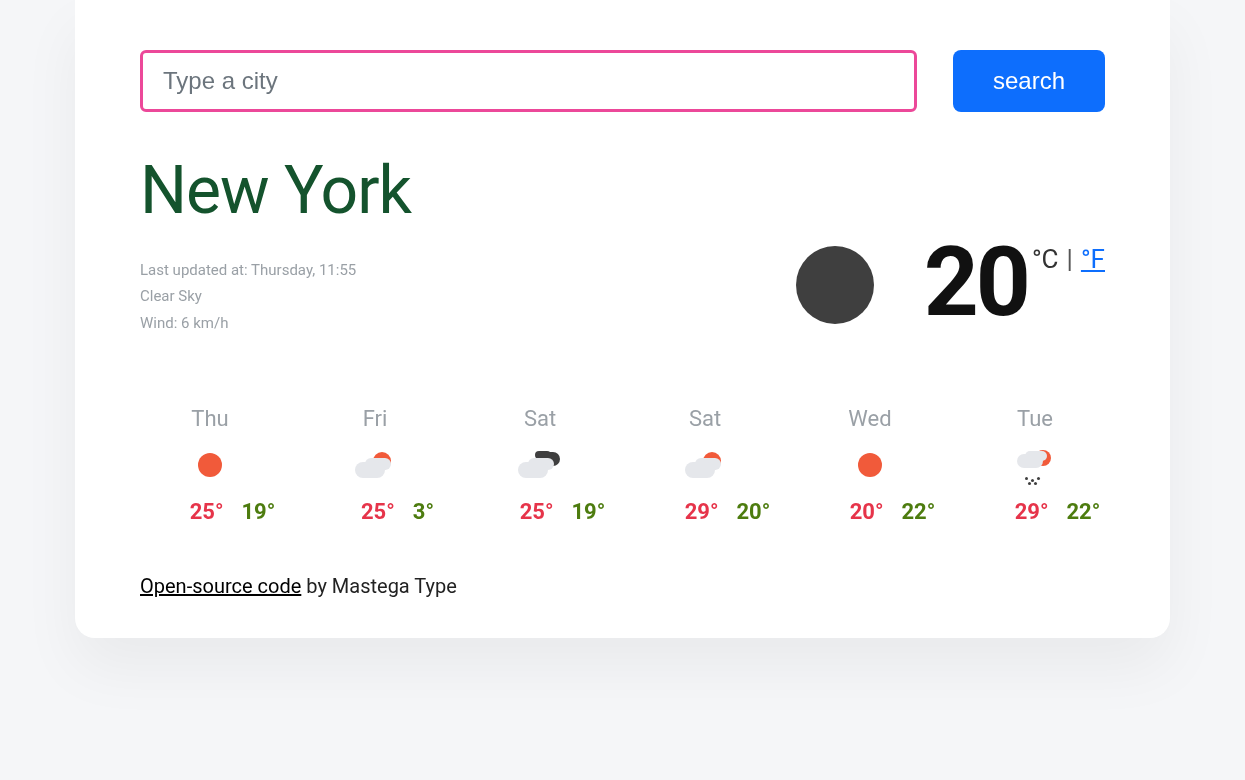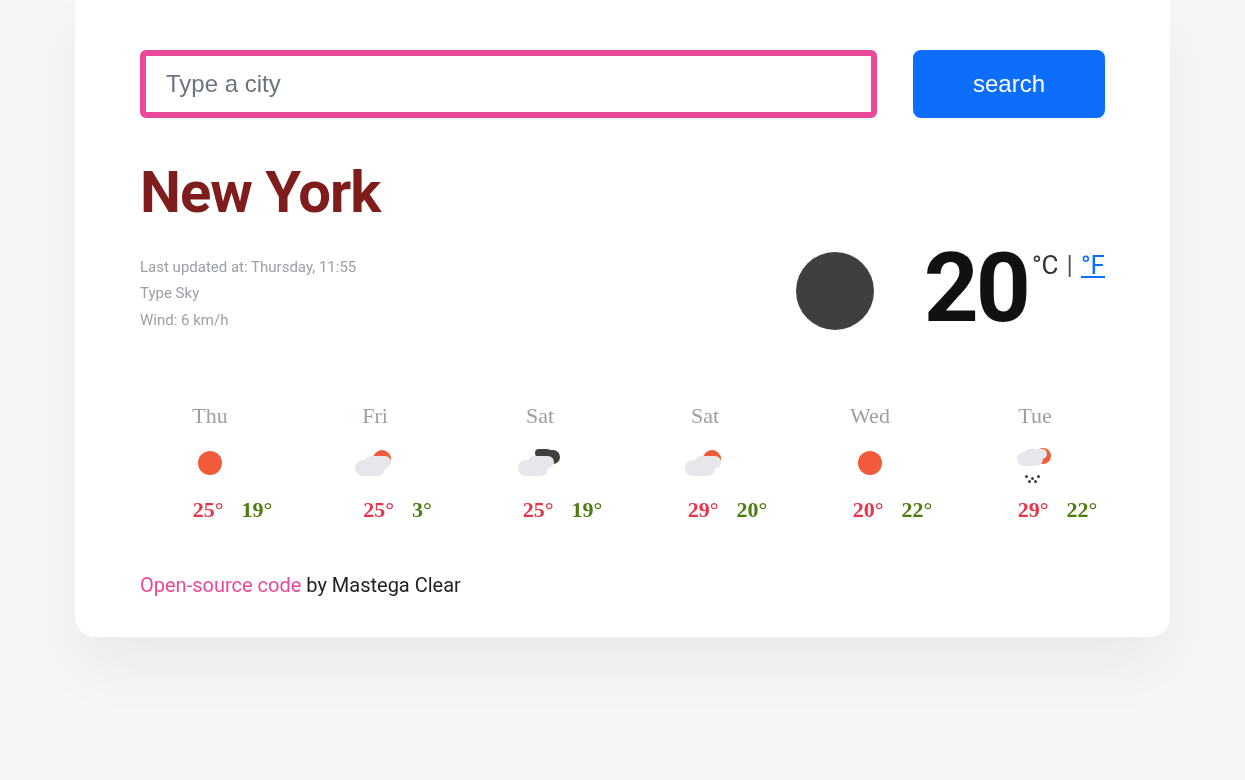--- a/index.html
+++ b/index.html
@@ -22,44 +22,44 @@
     }
     .search-row {
       display: flex;
       gap: 36px;
       margin-bottom: 40px;
     }
     .city-input {
       flex: 1;
       font-size: 24px;
       padding: 14px 20px;
-      border: 6px solid #ec4899;
+      border: 3px solid #ec4899;
       border-radius: 6px;
       color: #333;
     }
     .city-input::placeholder { color: #6c757d; }
     .search-btn {
       background: #0d6efd;
       color: #fff;
       font-size: 24px;
       border: none;
       border-radius: 8px;
-      padding: 0 60px;
+      padding: 0 40px;
       cursor: pointer;
     }
     .main-row {
       display: flex;
       justify-content: space-between;
       align-items: flex-start;
     }
     .left-col { flex: 1; }
     .city-name {
-      font-size: 58px;
-      font-weight: 700;
-      color: #7f1d1d;
+      font-size: 66px;
+      font-weight: 400;
+      color: #14532d;
       margin-bottom: 28px;
       letter-spacing: -1px;
     }
     .meta p {
       font-size: 15px;
       color: #9aa0a6;
       line-height: 1.75;
       font-weight: 400;
     }
     .right-col {
@@ -106,21 +106,20 @@
       margin-top: 70px;
       margin-bottom: 50px;
       padding: 0 10px;
     }
     .day {
       display: flex;
       flex-direction: column;
       align-items: center;
       gap: 20px;
       width: 120px;
-      font-family: Liberation Serif, serif;
     }
     .day-label {
       font-size: 22px;
       color: #9aa0a6;
     }
     .day-icon {
       height: 28px;
       width: 48px;
       display: flex;
       align-items: center;
@@ -132,21 +131,22 @@
       font-size: 22px;
       font-weight: 700;
     }
     .hi { color: #e6344a; margin-left: 45px; }
     .lo { color: #4d7c0f; }
     .footer {
       font-size: 20px;
       color: #222;
     }
     .footer a {
-      color: #ec4899;
+      color: #000000;
+      text-decoration: underline;
     }
     
     .sun {
       width: 24px; height: 24px; border-radius: 50%;
       background: #f15a3a;
     }
     .cloud-sun {
       position: relative; width: 40px; height: 26px;
     }
     .cloud-sun::before {
@@ -204,21 +204,21 @@
   <div class="search-row">
     <input class="city-input" type="text" placeholder="Type a city" style="">
     <button class="search-btn">search</button>
   </div>
 
   <div class="main-row">
     <div class="left-col">
       <h1 class="city-name">New York</h1>
       <div class="meta">
         <p>Last updated at: Thursday, 11:55</p>
-        <p>Type Sky</p>
+        <p>Clear Sky</p>
         <p>Wind: 6 km/h</p>
       </div>
     </div>
 
     <div class="right-col">
       <div class="current-icon"></div>
       <div class="temp-block">
         <span class="temp-value">20</span>
         <span class="units">
           <span>°C</span>
@@ -296,16 +296,16 @@
           </span>
       </span>
       <span class="temps">
         <span class="hi">29°</span>
         <span class="lo">22°</span>
       </span>
     </div>
   </div>
 
   <p class="footer">
-    <a>Open-source code</a><span> by Mastega Clear</span>
+    <a>Open-source code</a><span> by Mastega Type</span>
   </p>
 
 </div>
 
 </body></html>

